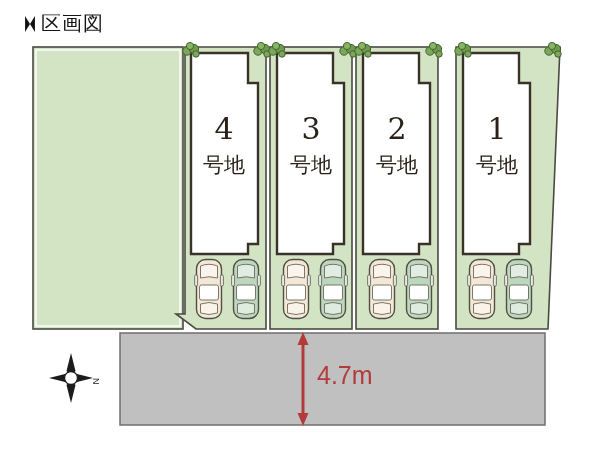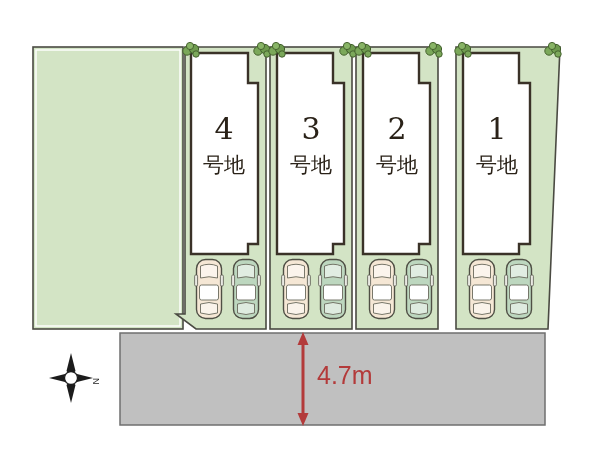--- a/index.html
+++ b/index.html
@@ -78,20 +78,24 @@
     font-family: "Liberation Sans", "DejaVu Sans", sans-serif;
     font-size: 9px;
     fill: #1a1a1a;
   }
 </style>
 </head>
 <body>
 
 <div id="page">
 
+  <div class="title-row">
+    <span class="title-diamond"></span>
+    <span class="title-text">区画図</span>
+  </div>
 
   <svg id="plan" viewBox="0 0 600 450">
     <defs>
 
       <symbol id="car" viewBox="0 0 30 62">
         <rect x="2.5" y="1.5" width="25" height="59" rx="9" ry="9" fill="currentColor" stroke="#4f4f45" stroke-width="1.4"></rect>
         <path d="M6.5 8 Q15 4.5 23.5 8 L23.5 20 Q15 17.5 6.5 20 Z" fill="#ffffff" fill-opacity="0.55" stroke="#6a6a5c" stroke-width="0.9"></path>
         <rect x="5.5" y="27" width="19" height="15" rx="2" fill="#ffffff" stroke="#6a6a5c" stroke-width="0.9"></rect>
         <path d="M6.5 46 Q15 43 23.5 46 L23.5 55 Q15 58 6.5 55 Z" fill="#ffffff" fill-opacity="0.5" stroke="#6a6a5c" stroke-width="0.9"></path>
         <rect x="0.6" y="17" width="3" height="11" rx="1.2" fill="#e9e9e2" stroke="#5a5a50" stroke-width="0.8"></rect>

